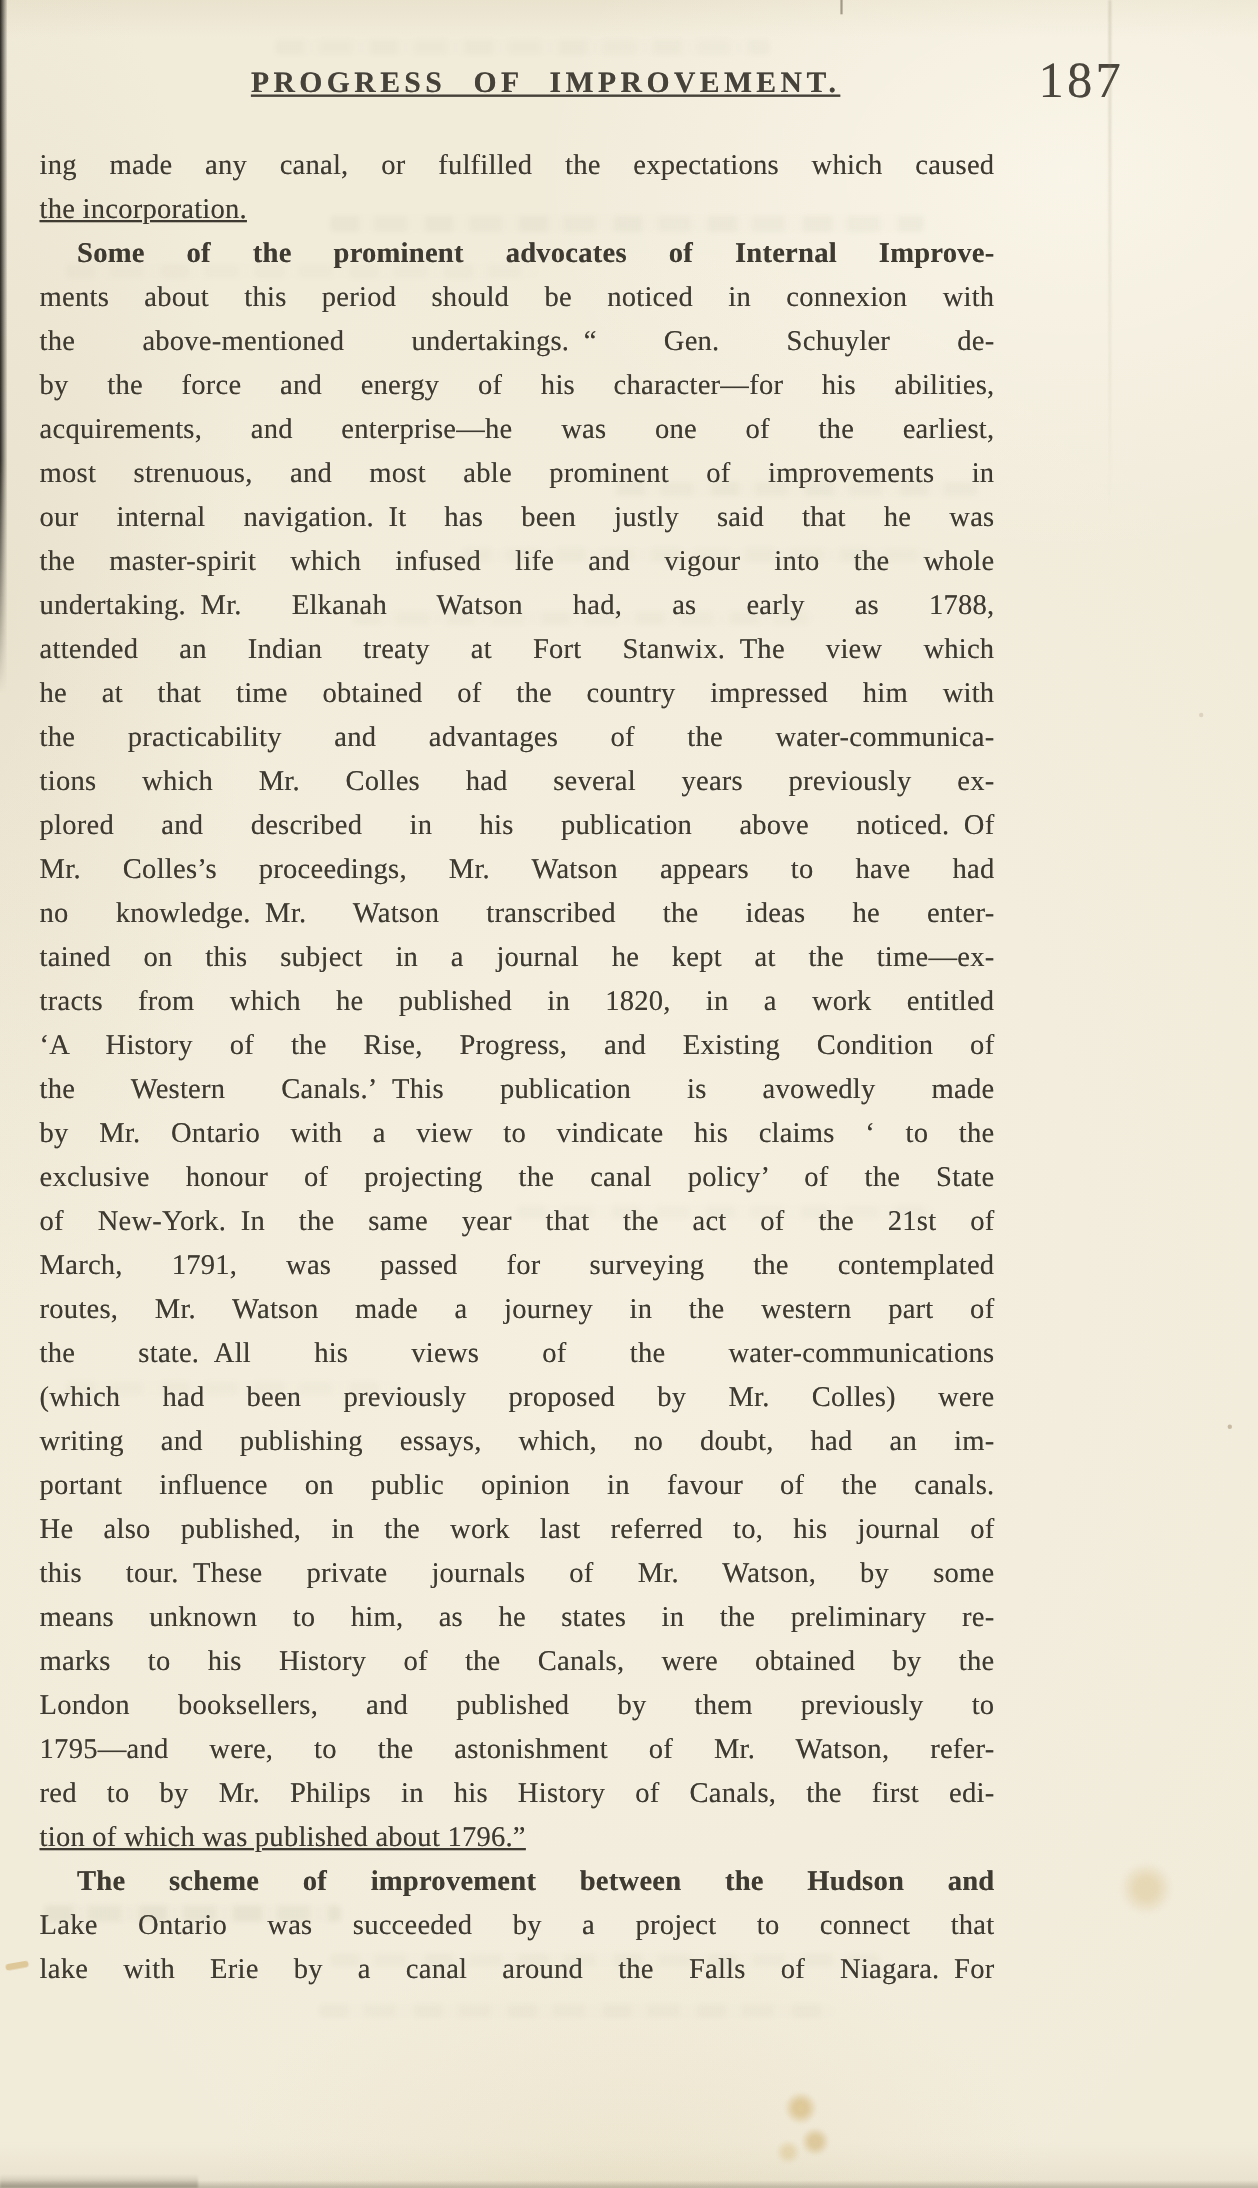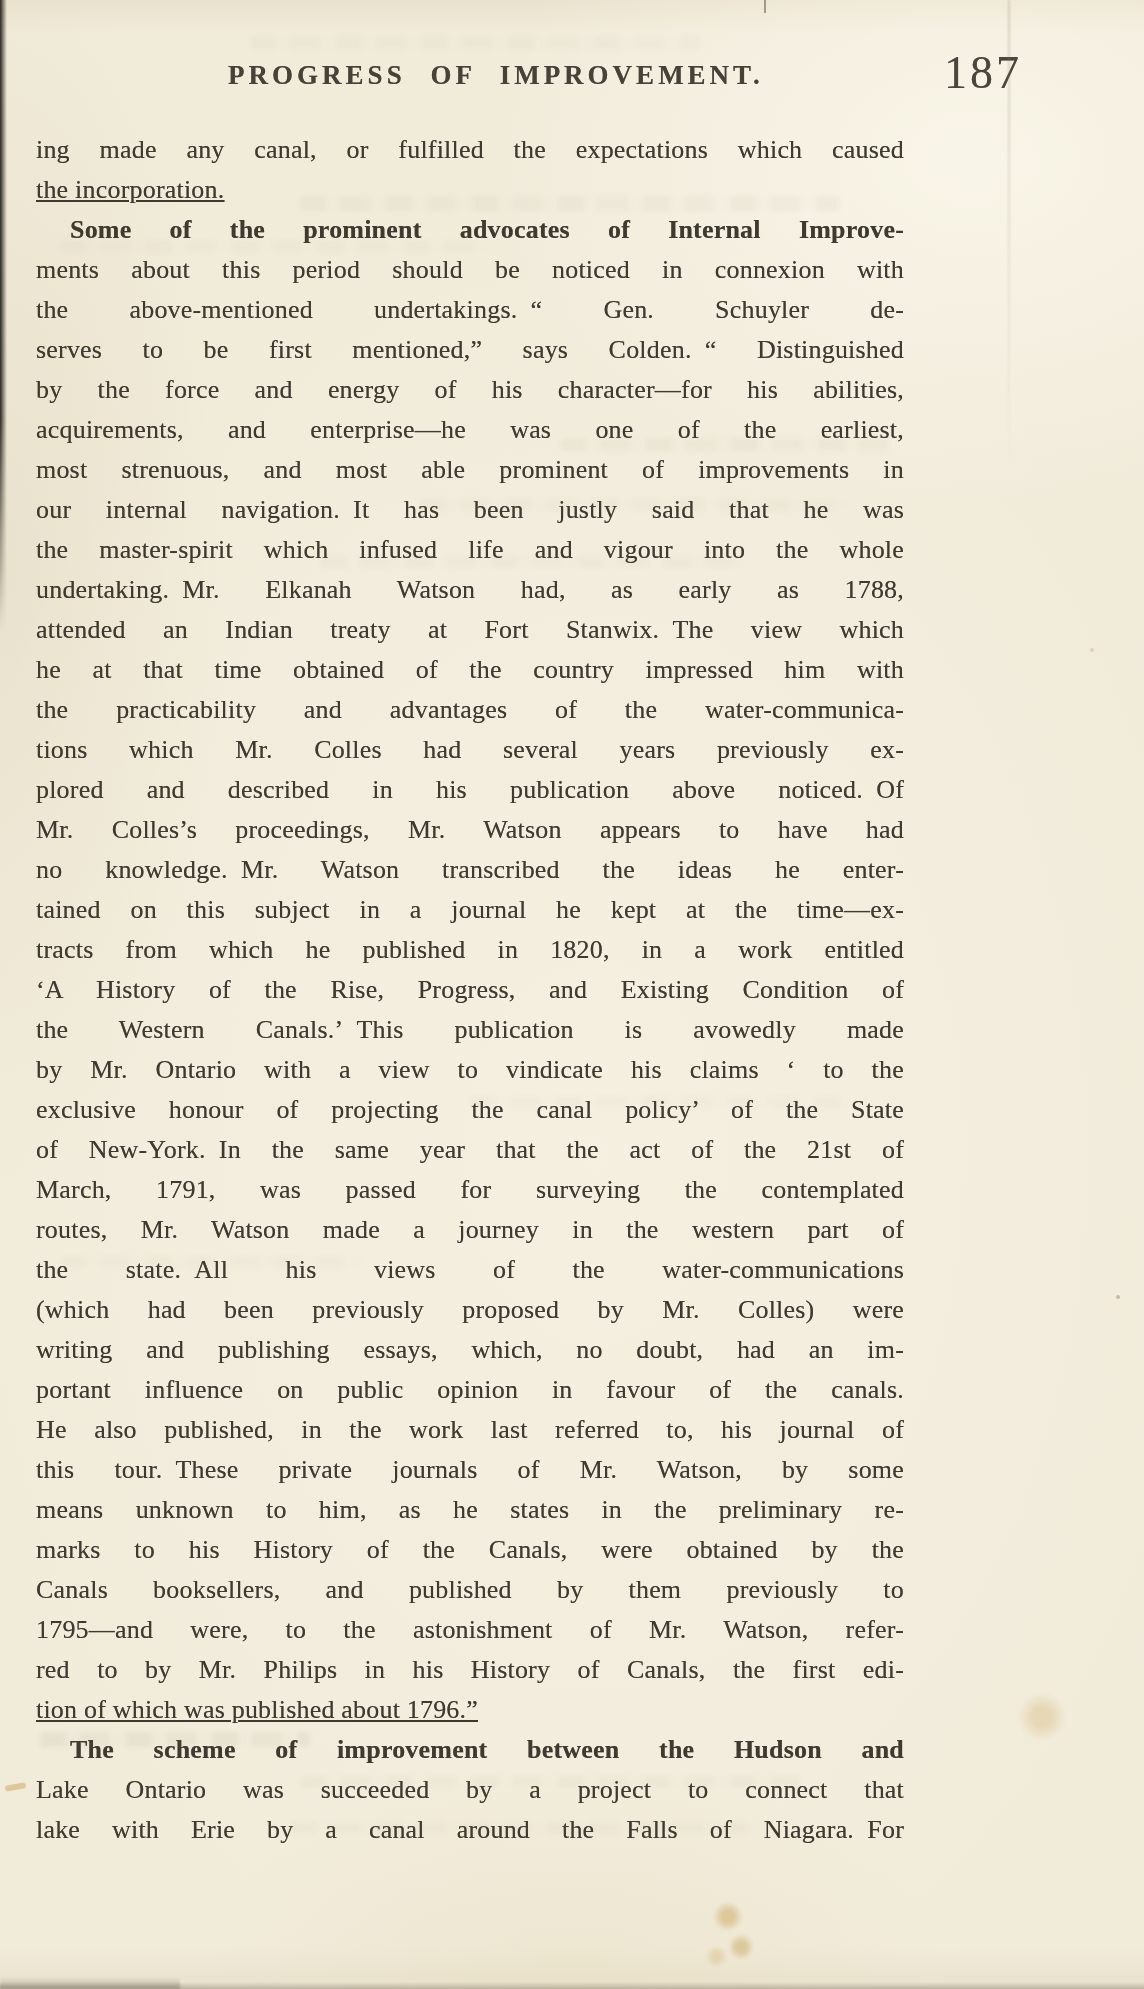--- a/index.html
+++ b/index.html
@@ -31,20 +31,21 @@
     width: 868px;
     transform: translateX(26px);
     text-align: center;
     font-size: 27px;
     font-weight: 700;
     letter-spacing: 4px;
     word-spacing: 14px;
     color: #46423a;
     text-shadow: 0 0 0.6px rgba(70,66,58,0.55);
     white-space: nowrap;
+    text-decoration: underline;
   }
   .page-number {
     position: absolute;
     top: 46px;
     left: 944px;
     font-size: 46px;
     letter-spacing: 3px;
     color: #4a463d;
     text-shadow: 0 0 0.6px rgba(74,70,61,0.5);
   }
@@ -159,21 +160,20 @@
     <div class="running-title">PROGRESS OF IMPROVEMENT.</div>
     <div class="page-number">187</div>
   </div>
 
   <div class="body-text">
       <div class="line">ing made any canal, or fulfilled the expectations which caused</div>
       <div class="line no-just">the incorporation.</div>
       <div class="line indent">Some of the prominent advocates of Internal Improve-</div>
       <div class="line">ments about this period should be noticed in connexion with</div>
       <div class="line">the above-mentioned undertakings. “ Gen. Schuyler de-</div>
-      <div class="line">serves to be first mentioned,” says Colden. “ Distinguished</div>
       <div class="line">by the force and energy of his character—for his abilities,</div>
       <div class="line">acquirements, and enterprise—he was one of the earliest,</div>
       <div class="line">most strenuous, and most able prominent of improvements in</div>
       <div class="line">our internal navigation. It has been justly said that he was</div>
       <div class="line">the master-spirit which infused life and vigour into the whole</div>
       <div class="line">undertaking. Mr. Elkanah Watson had, as early as 1788,</div>
       <div class="line">attended an Indian treaty at Fort Stanwix. The view which</div>
       <div class="line">he at that time obtained of the country impressed him with</div>
       <div class="line">the practicability and advantages of the water-communica-</div>
       <div class="line">tions which Mr. Colles had several years previously ex-</div>
@@ -190,21 +190,21 @@
       <div class="line">March, 1791, was passed for surveying the contemplated</div>
       <div class="line">routes, Mr. Watson made a journey in the western part of</div>
       <div class="line">the state. All his views of the water-communications</div>
       <div class="line">(which had been previously proposed by Mr. Colles) were</div>
       <div class="line">writing and publishing essays, which, no doubt, had an im-</div>
       <div class="line">portant influence on public opinion in favour of the canals.</div>
       <div class="line">He also published, in the work last referred to, his journal of</div>
       <div class="line">this tour. These private journals of Mr. Watson, by some</div>
       <div class="line">means unknown to him, as he states in the preliminary re-</div>
       <div class="line">marks to his History of the Canals, were obtained by the</div>
-      <div class="line">Canals booksellers, and published by them previously to</div>
+      <div class="line">London booksellers, and published by them previously to</div>
       <div class="line">1795—and were, to the astonishment of Mr. Watson, refer-</div>
       <div class="line">red to by Mr. Philips in his History of Canals, the first edi-</div>
       <div class="line no-just">tion of which was published about 1796.”</div>
       <div class="line indent">The scheme of improvement between the Hudson and</div>
       <div class="line">Lake Ontario was succeeded by a project to connect that</div>
       <div class="line">lake with Erie by a canal around the Falls of Niagara. For</div>
     </div>
 
   <div class="edge-left"></div>
   <div class="edge-bottom"></div>

